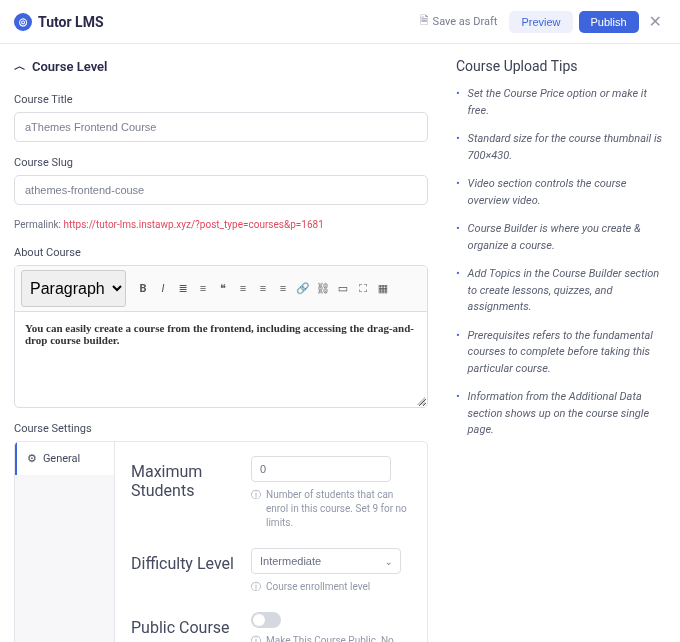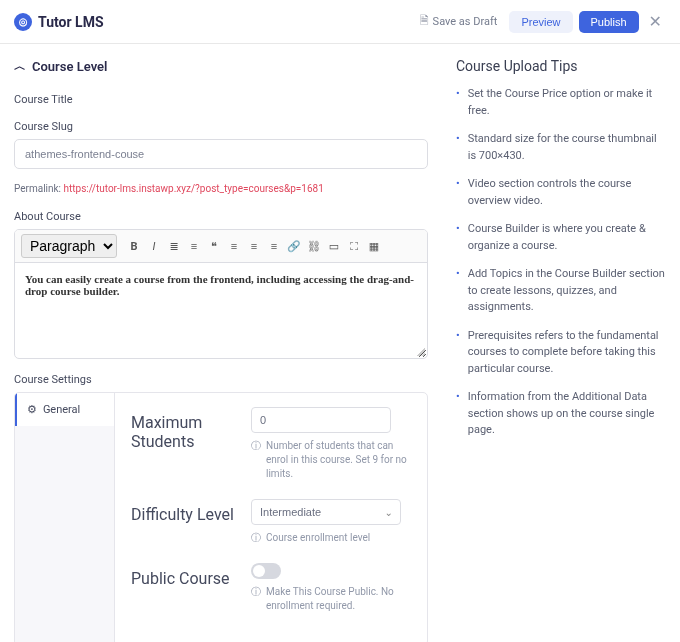--- a/index.html
+++ b/index.html
@@ -23,21 +23,21 @@
 
 .field-label { font-size: 11px; color: #454a5e; margin-bottom: 6px; }
 .field-block { margin-bottom: 14px; }
 .text-input { width: 100%; border: 1px solid #dcdde3; border-radius: 5px; padding: 8px 10px; font-size: 11px; color: #7a7f90; }
 .permalink { font-size: 10px; margin-bottom: 16px; }
 .permalink .lbl { color: #6a6f80; }
 .permalink .url { color: #e0485e; }
 
 .editor { border: 1px solid #dcdde3; border-radius: 5px; overflow: hidden; }
 .editor-toolbar { display: flex; align-items: center; gap: 2px; padding: 4px 6px; border-bottom: 1px solid #dcdde3; background: #fafafa; }
-.fmt-select { font-size: 14px; padding: 2px 4px; border: 1px solid #ccc; border-radius: 3px; margin-right: 6px; }
+.fmt-select { font-size: 16px; padding: 8px 4px; border: 1px solid #ccc; border-radius: 3px; margin-right: 6px; }
 .tb-btn { width: 18px; height: 18px; display: flex; align-items: center; justify-content: center; font-size: 11px; color: #555; cursor: pointer; border-radius: 2px; }
 .editor-body { min-height: 95px; padding: 10px; font-size: 11px; font-family: Georgia, serif; color: #333; resize: vertical; overflow: auto; position: relative; font-weight: bold; }
 .editor-body::after { content: ""; position: absolute; right: 2px; bottom: 2px; width: 8px; height: 8px; background: linear-gradient(135deg, transparent 50%, #ccc 50%); }
 
 .settings-box { border: 1px solid #e5e5eb; border-radius: 5px; display: flex; overflow: hidden; }
 .settings-tabs { width: 100px; background: #f7f7fa; border-right: 1px solid #e5e5eb; }
 .settings-tab { padding: 10px 10px; font-size: 11px; color: #454a5e; display: flex; align-items: center; gap: 6px; border-left: 2px solid #3e64de; background: #fff; }
 .settings-content { flex: 1; padding: 14px 16px; }
 .srow { display: flex; margin-bottom: 18px; }
 .srow .slabel { width: 120px; font-size: 16px; color: #454a5e; padding-top: 6px; }
@@ -49,21 +49,21 @@
 .hint { display: flex; align-items: flex-start; gap: 5px; font-size: 10px; color: #9198a9; margin-top: 6px; max-width: 160px; line-height: 1.4; }
 .hint .i { font-size: 10px; }
 
 .toggle { width: 30px; height: 16px; border-radius: 8px; position: relative; cursor: pointer; }
 .toggle .knob { width: 12px; height: 12px; border-radius: 50%; background: #fff; position: absolute; top: 2px; }
 .toggle.off { background: #d6d8df; }
 .toggle.off .knob { left: 2px; }
 
 .tips-title { font-size: 14px; color: #3a3f52; margin-bottom: 12px; }
 .tips-list { list-style: none; }
-.tips-list li { display: flex; gap: 8px; font-size: 11px; color: #5b6072; line-height: 1.5; margin-bottom: 12px; }
+.tips-list li { display: flex; gap: 8px; font-size: 11px; color: #5b6072; line-height: 1.5; margin-bottom: 12px; font-style: italic; }
 .tips-list li::before { content: "•"; color: #3e64de; font-size: 11px; flex-shrink: 0; }
 </style>
 </head>
 <body>
 
 <div class="topbar">
   <div class="brand">
     <span class="logo">◎</span>
     <span>Tutor LMS</span>
   </div>
@@ -81,20 +81,21 @@
 <div class="main">
   <div class="left">
 
     <div class="section-title">
       <span class="chev">︿</span>
       <span>Course Level</span>
     </div>
 
     <div class="field-block">
       <div class="field-label">Course Title</div>
+      <input class="text-input" value="aThemes Frontend Course" style="">
     </div>
 
     <div class="field-block">
       <div class="field-label">Course Slug</div>
       <input class="text-input" value="athemes-frontend-couse" style="">
     </div>
 
     <div class="permalink">
       <span class="lbl">Permalink:</span>
       <span> </span>

